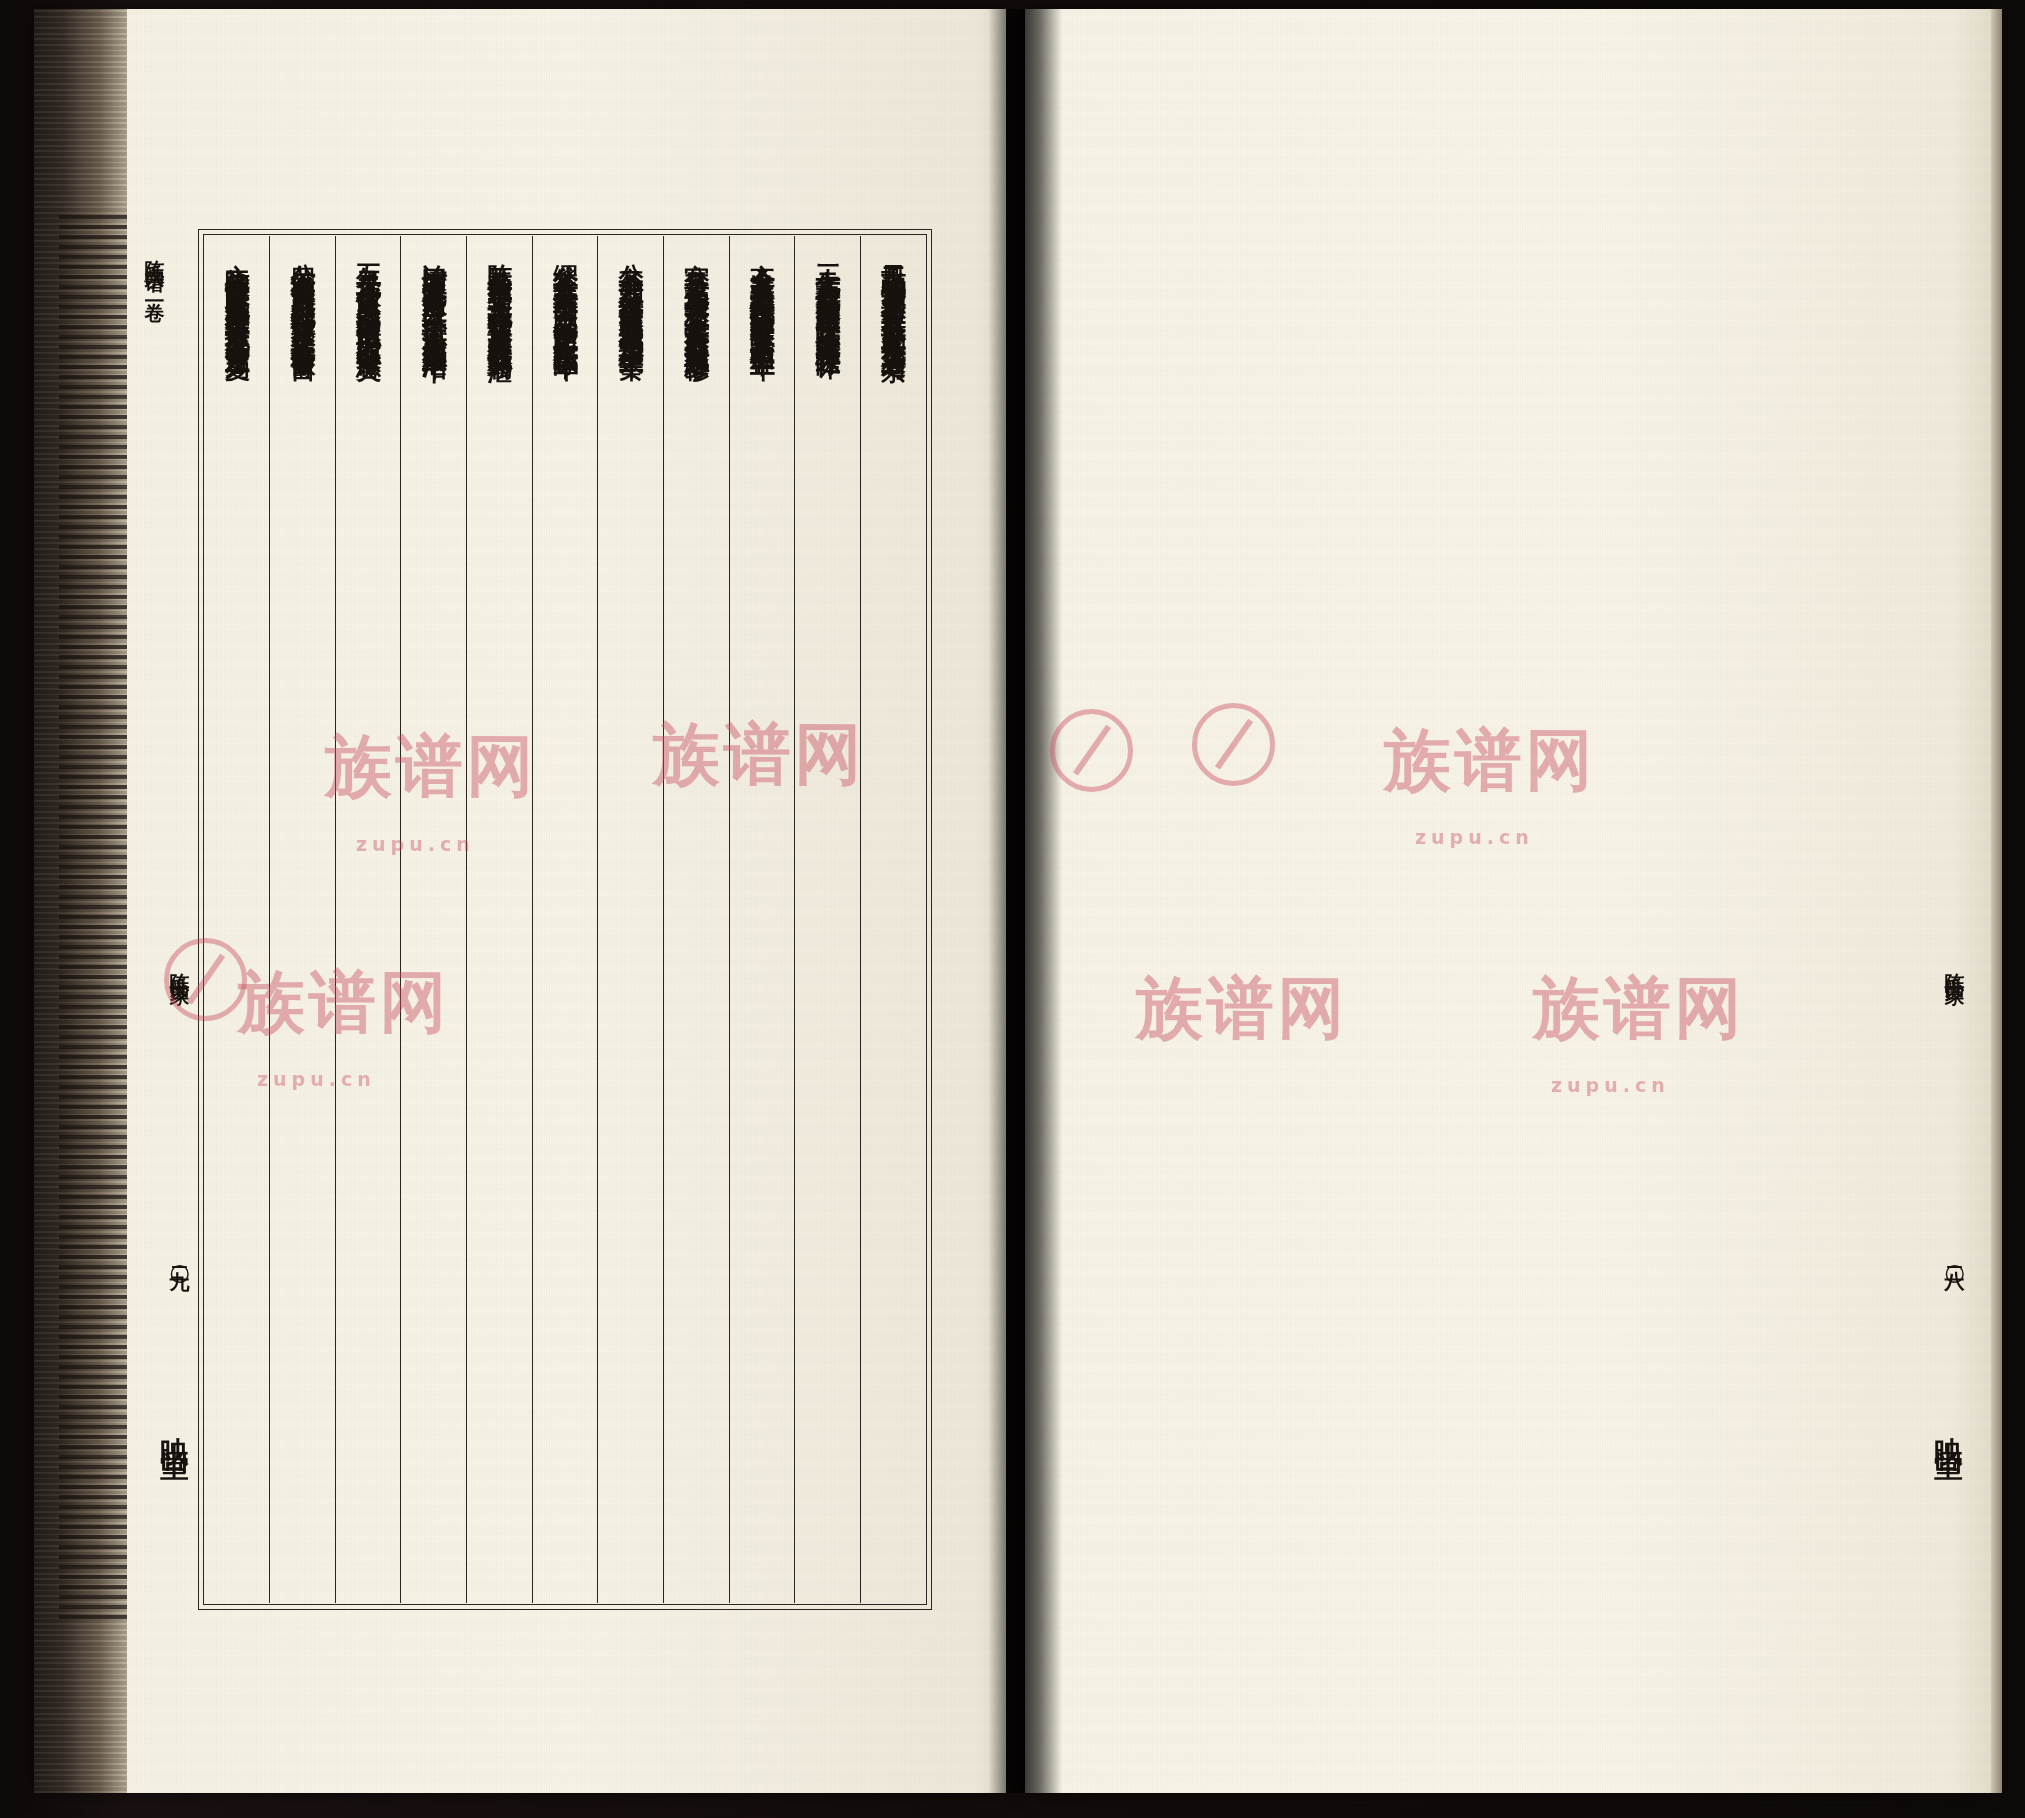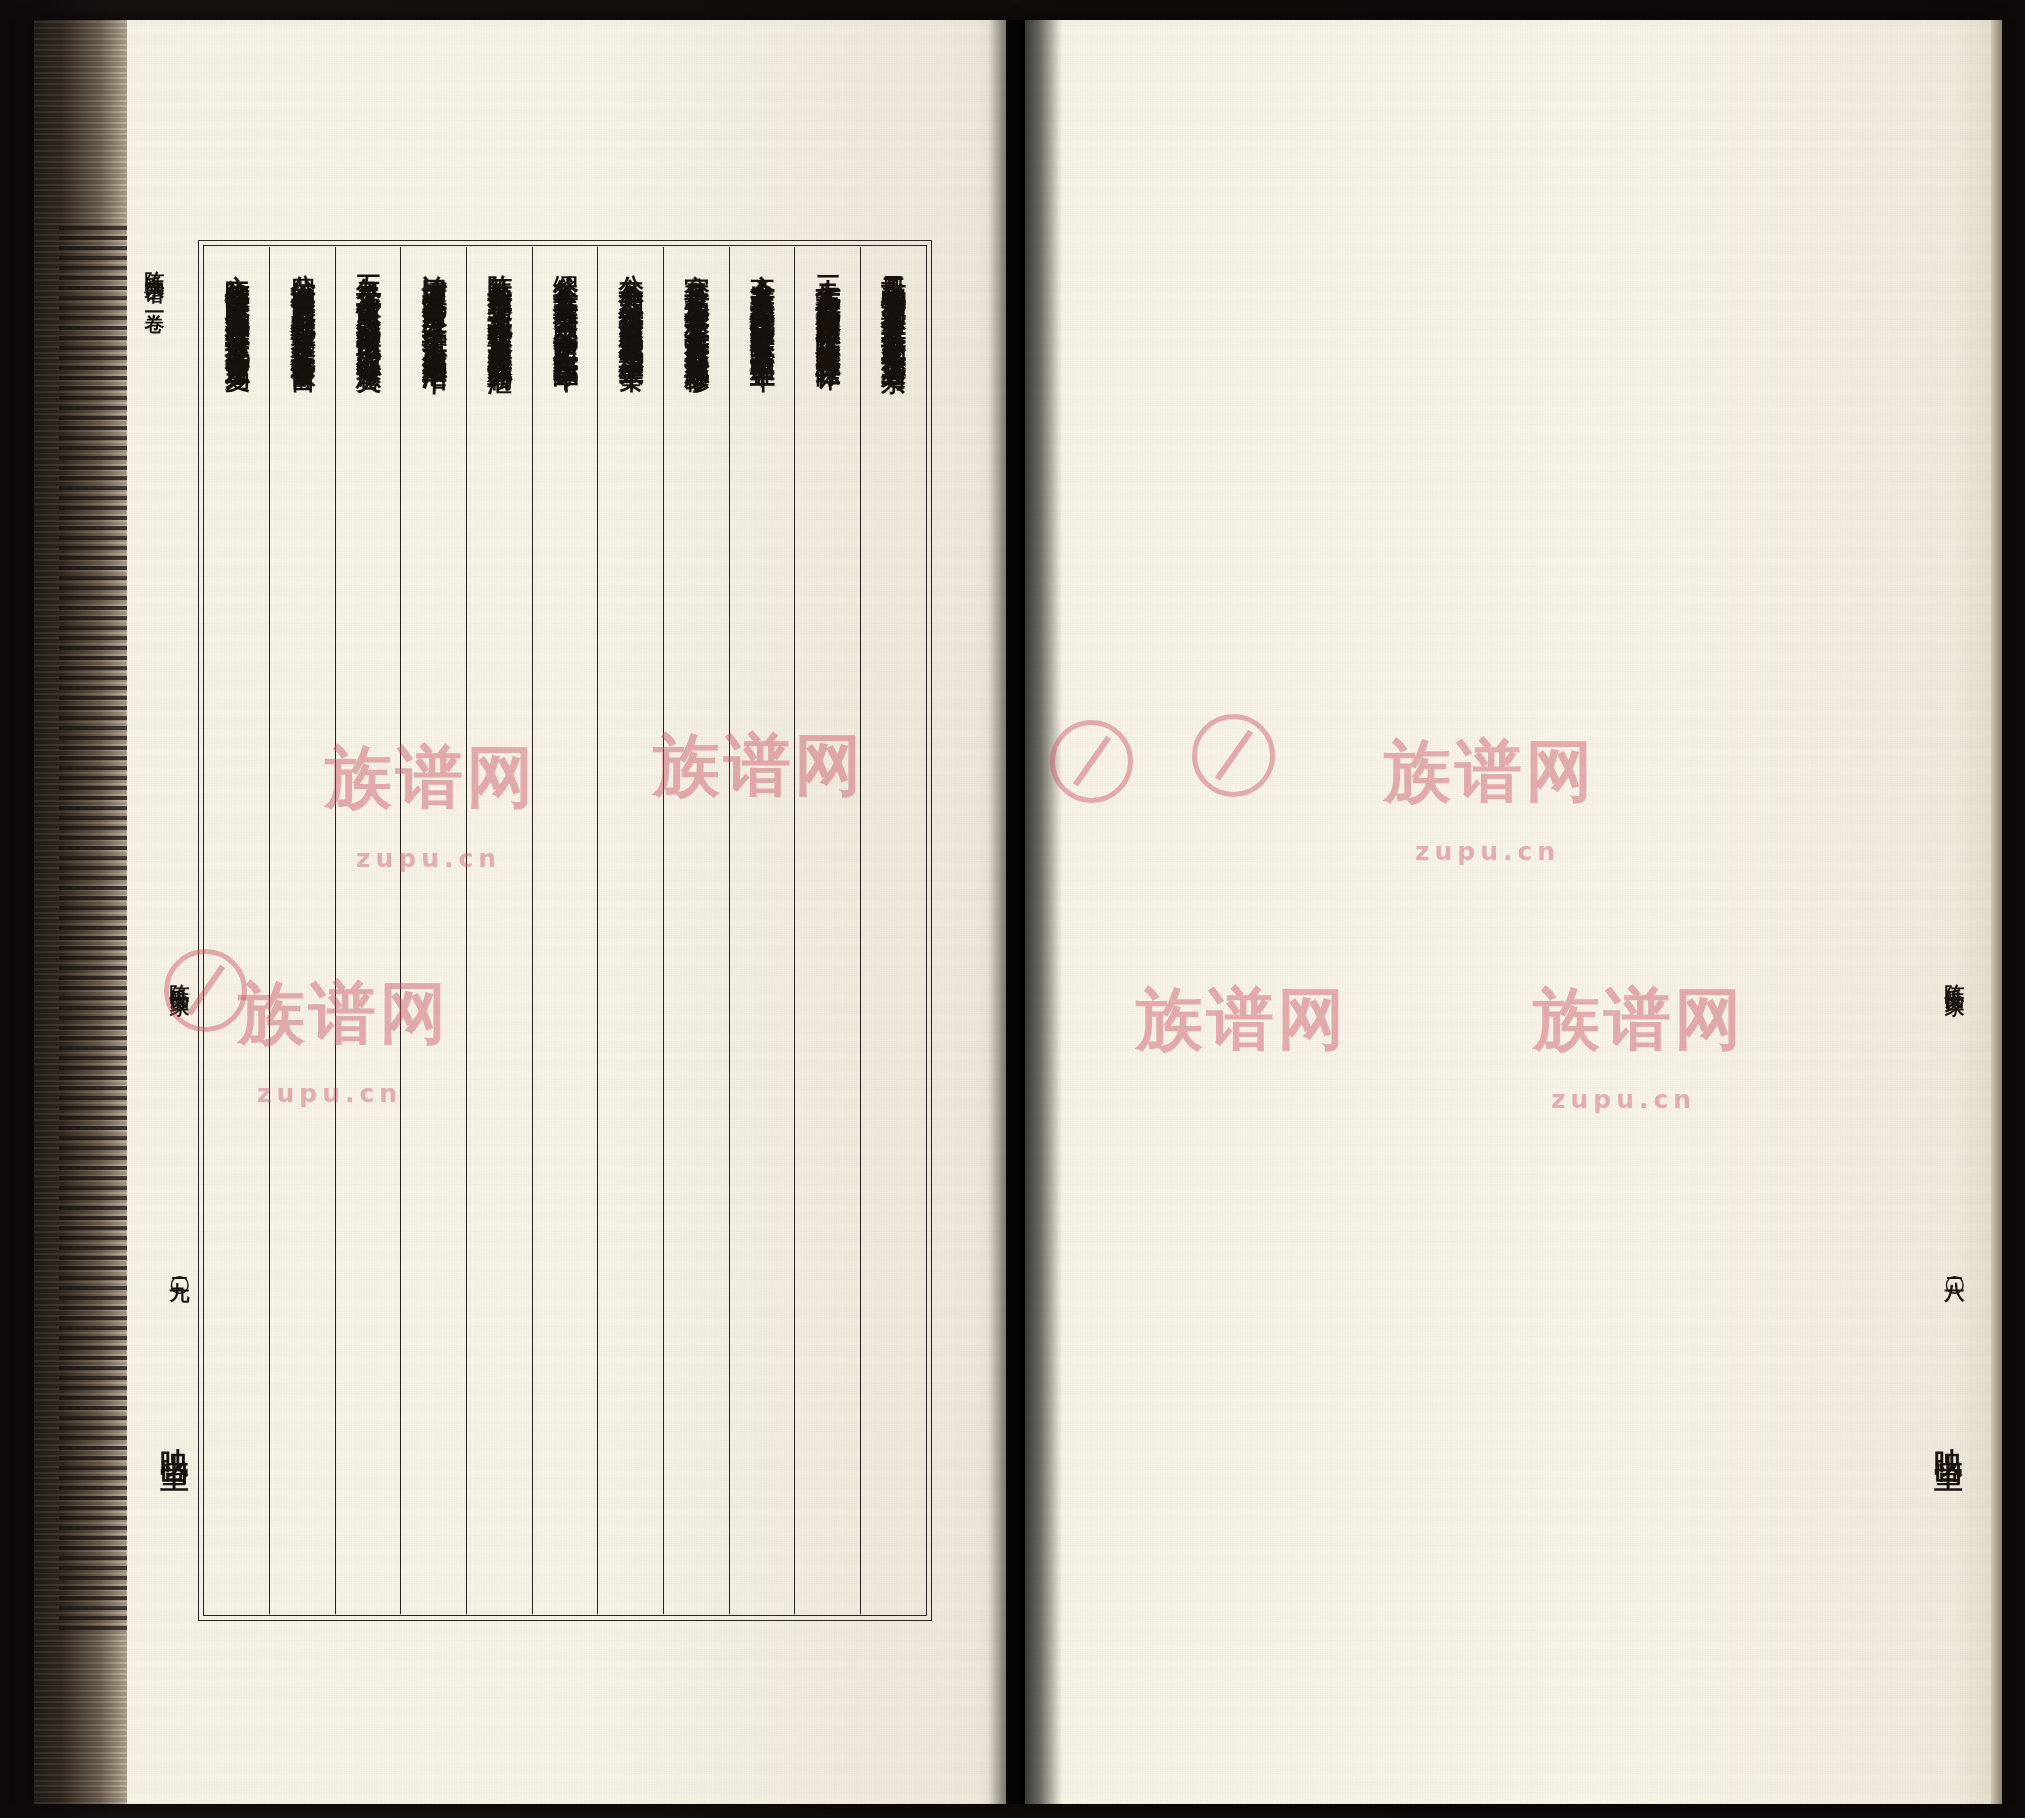--- a/index.html
+++ b/index.html
@@ -19,21 +19,21 @@
     position: relative;
     width: 2025px;
     height: 1819px;
     background: linear-gradient(90deg,#0d0908 0%, #181110 6%, #120c0a 48%, #0e0a09 100%);
   }
 
   
   .book {
     position: absolute;
     left: 34px;
-    top: 20px;
+    top: 9px;
     width: 1818px;
     height: 1796px;
     text-decoration: underline;
   }
 
   .page {
     position: absolute;
     top: 0;
     height: 1784px;
     background: #f3efe2;
@@ -168,21 +168,21 @@
   .wm {
     position: absolute;
     pointer-events: none;
     color: #c94b5e;
     opacity: .42;
     font-weight: 700;
     font-family: "DejaVu Sans", "Liberation Sans", sans-serif;
     white-space: nowrap;
   }
   .wm-big { font-size: 67px; letter-spacing: 3.7px; }
-  .wm-small { font-size: 25px; letter-spacing: 5px; opacity: .40; }
+  .wm-small { font-size: 19px; letter-spacing: 5px; opacity: .40; }
   .wm-circle {
     width: 73px; height: 73px;
     border: 5.6px solid #c94b5e;
     border-radius: 50%;
     display: inline-block;
     position: absolute;
     opacity: .42;
   }
   .wm-circle::after {
     content: "";

